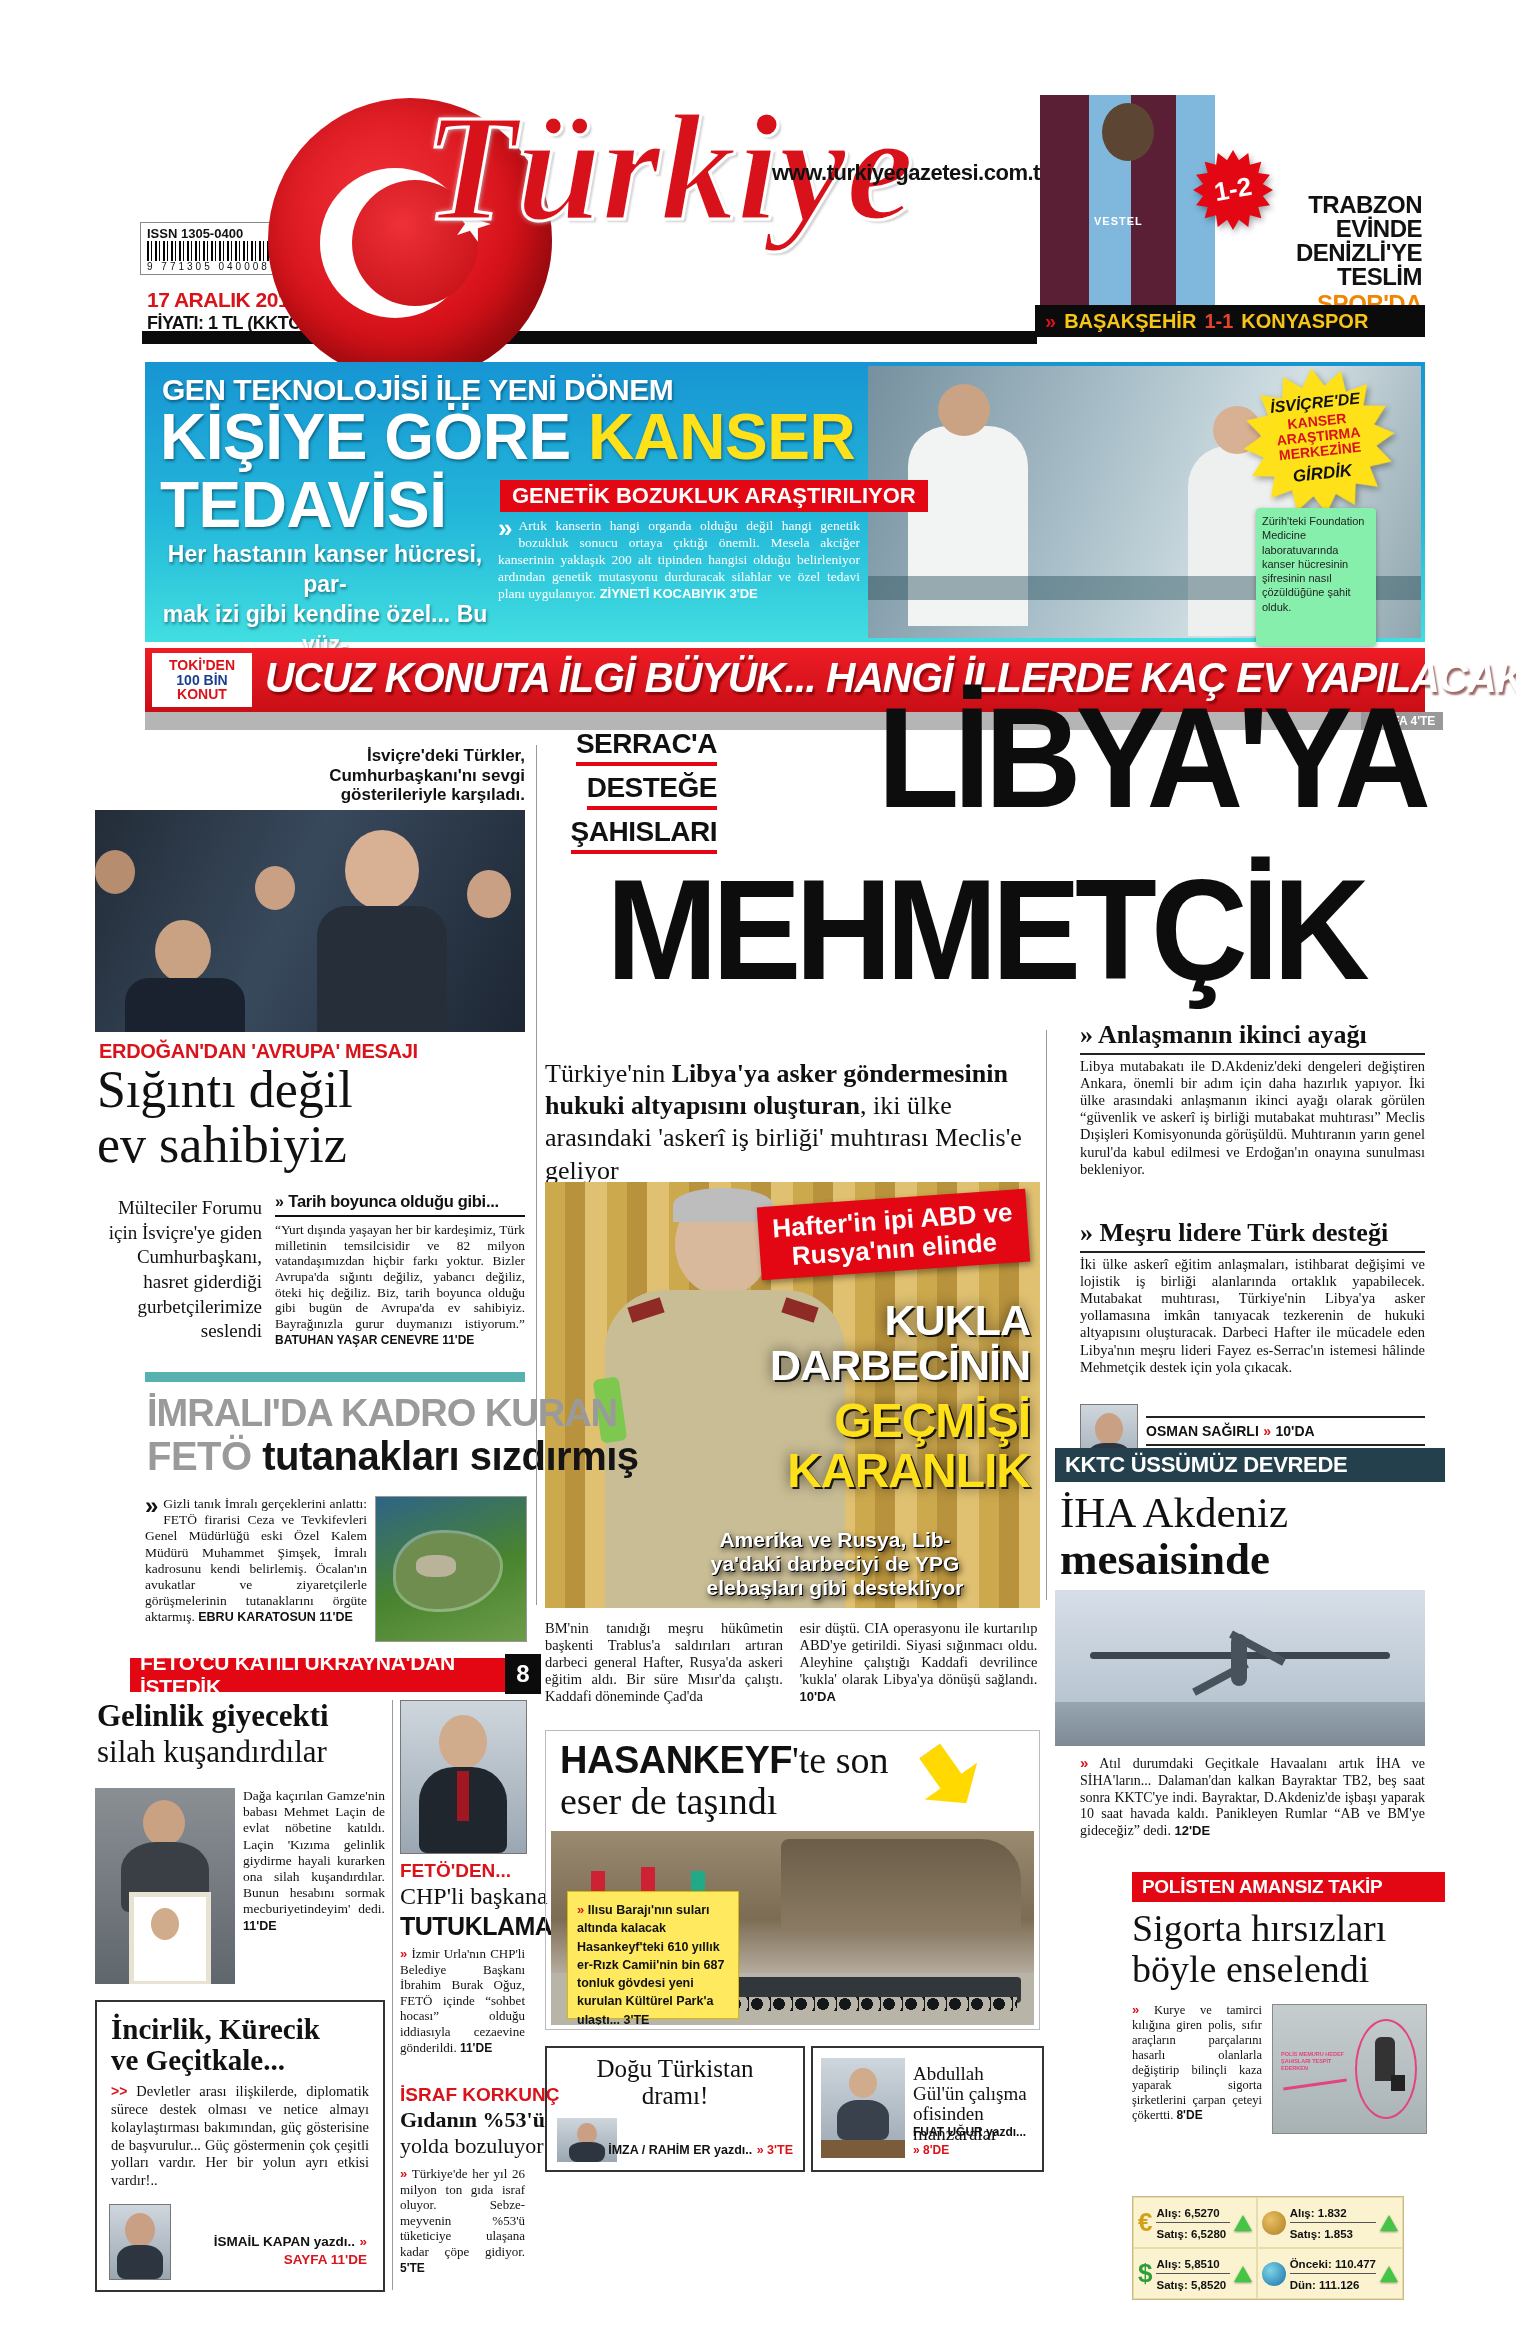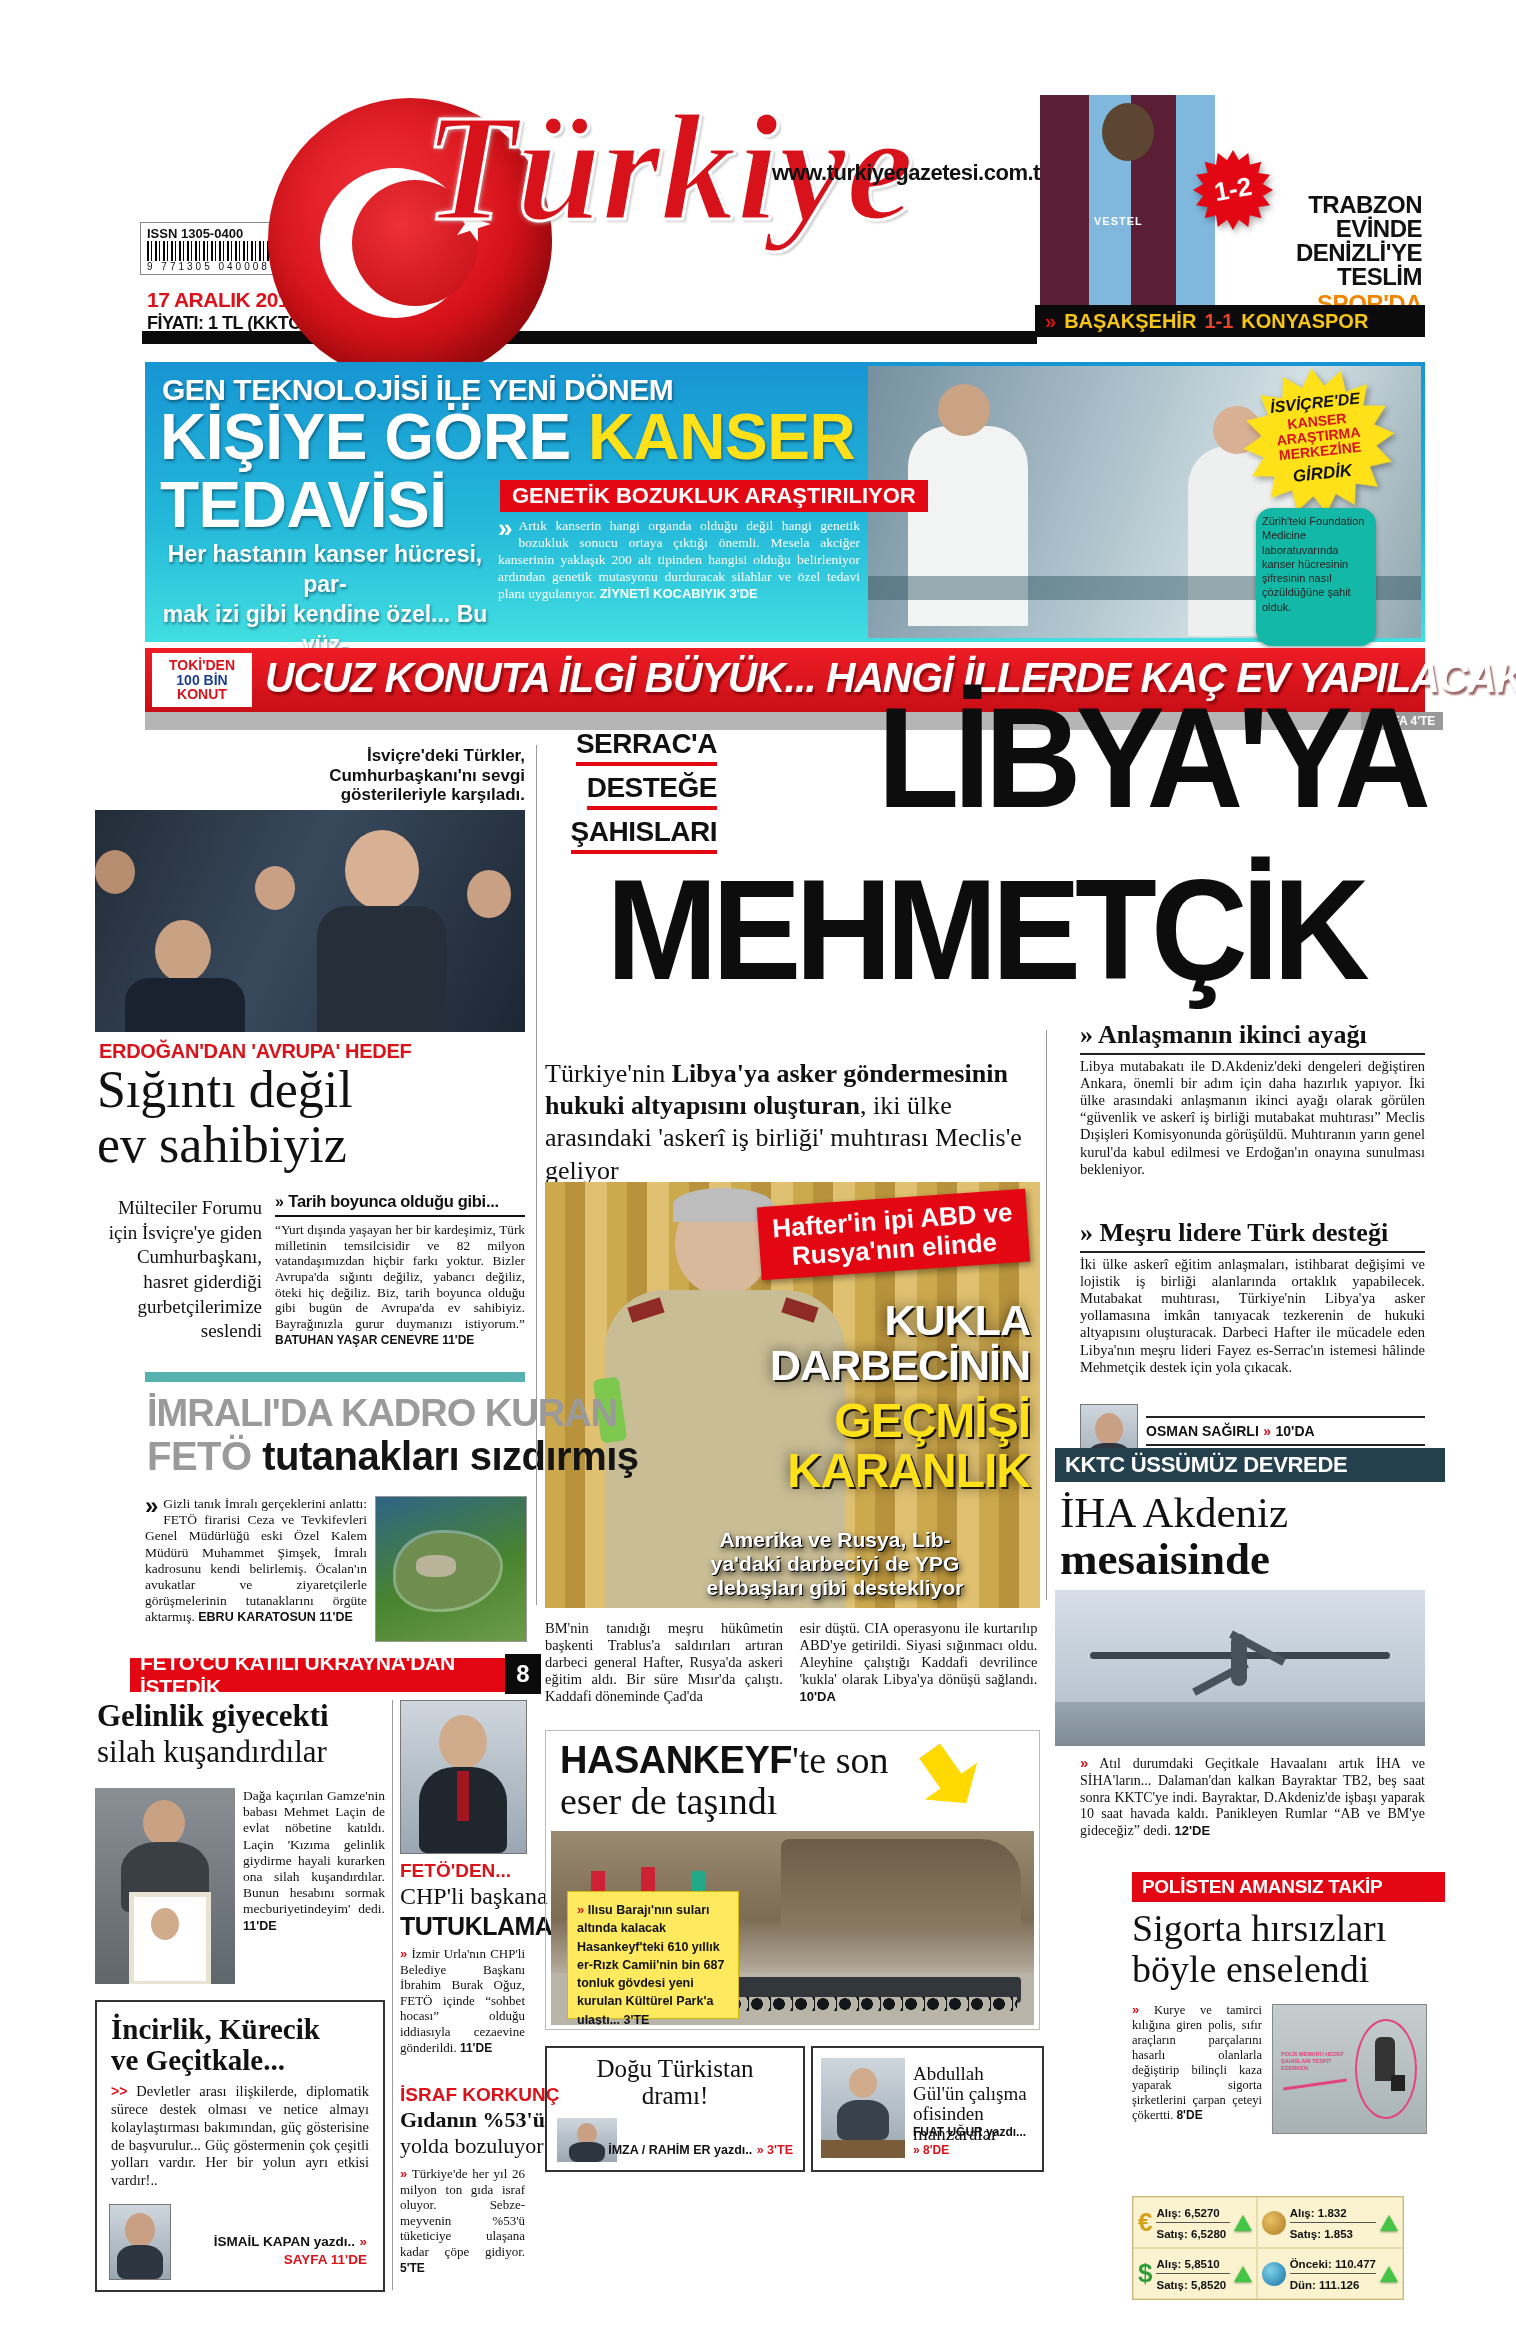--- a/index.html
+++ b/index.html
@@ -129,21 +129,21 @@
   <div class="abs" style="left:1243px;top:368px;width:152px;height:146px;transform:rotate(-6deg);">
     <svg class="burst" width="152" height="146" viewBox="0 0 100 100" preserveAspectRatio="none">
         <polygon fill="#ffe11a" points="100.0,50.0 87.3,57.4 96.2,69.1 81.6,71.1 85.4,85.4 71.1,81.6 69.1,96.2 57.4,87.3 50.0,100.0 42.6,87.3 30.9,96.2 28.9,81.6 14.6,85.4 18.4,71.1 3.8,69.1 12.7,57.4 0.0,50.0 12.7,42.6 3.8,30.9 18.4,28.9 14.6,14.6 28.9,18.4 30.9,3.8 42.6,12.7 50.0,0.0 57.4,12.7 69.1,3.8 71.1,18.4 85.4,14.6 81.6,28.9 96.2,30.9 87.3,42.6"></polygon>
       </svg>
     <div class="abs b" style="left:14px;top:26px;width:124px;text-align:center;font-size:16px;font-style:italic;">İSVİÇRE'DE</div>
     <div class="abs b red prel" style="left:14px;top:46px;width:124px;text-align:center;font-size:14px;line-height:1.08;">KANSER
 ARAŞTIRMA
 MERKEZİNE</div>
     <div class="abs b" style="left:14px;top:96px;width:124px;text-align:center;font-size:17px;font-style:italic;">GİRDİK</div>
   </div>
-  <div class="abs" style="left:1256px;top:508px;width:108px;height:126px;background:#14b8a6;border-radius:16px;padding:6px 6px;box-shadow:0 2px 5px rgba(0,0,0,.35);">
+  <div class="abs" style="left:1256px;top:508px;width:108px;height:126px;background:#86efac;border-radius:4px;padding:6px 6px;box-shadow:0 2px 5px rgba(0,0,0,.35);">
     <div style="font-size:11px;line-height:1.3;color:#222;">Zürih'teki Foundation Medicine laboratuvarında kanser hücresinin şifresinin nasıl çözüldüğüne şahit olduk.</div>
   </div>
 
   <div class="abs toki" style="left:145px;top:648px;width:1280px;height:64px;">
     <div class="abs" style="left:7px;top:5px;width:100px;height:54px;background:#fff;display:flex;flex-direction:column;justify-content:center;text-align:center;line-height:1.05;">
       <span class="b red" style="font-size:14px;">TOKİ'DEN</span>
       <span class="b" style="font-size:14px;color:#1b3f8f;">100 BİN</span>
       <span class="b red" style="font-size:14px;">KONUT</span>
     </div>
     <div class="abs toki-head" style="left:120px;top:6px;width:1155px;font-size:42px;white-space:nowrap;">UCUZ KONUTA İLGİ BÜYÜK... HANGİ İLLERDE KAÇ EV YAPILACAK?</div>
@@ -156,21 +156,21 @@
 gösterileriyle karşıladı.</div>
   <div class="abs ph crowd" style="left:95px;top:810px;width:430px;height:222px;">
     <div class="abs head-dot" style="left:250px;top:20px;width:74px;height:80px;"></div>
     <div class="abs" style="left:222px;top:96px;width:130px;height:130px;background:#262e3a;border-radius:30px 30px 0 0;"></div>
     <div class="abs head-dot" style="left:60px;top:110px;width:56px;height:62px;background:#c9a183;"></div>
     <div class="abs" style="left:30px;top:168px;width:120px;height:60px;background:#1a2230;border-radius:24px 24px 0 0;"></div>
     <div class="abs head-dot" style="left:0px;top:40px;width:40px;height:44px;background:#b78d6f;"></div>
     <div class="abs head-dot" style="left:160px;top:56px;width:40px;height:44px;background:#caa084;"></div>
     <div class="abs head-dot" style="left:372px;top:60px;width:44px;height:48px;background:#caa084;"></div>
   </div>
-  <div class="abs b red" style="left:99px;top:1040px;font-size:20px;letter-spacing:-.3px;">ERDOĞAN'DAN 'AVRUPA' HEDEF</div>
+  <div class="abs b red" style="left:99px;top:1040px;font-size:20px;letter-spacing:-.3px;">ERDOĞAN'DAN 'AVRUPA' MESAJI</div>
   <div class="abs headline-serif prel" style="left:97px;top:1062px;width:430px;font-size:52px;">Sığıntı değil
 ev sahibiyiz</div>
   <div class="abs body-serif" style="left:100px;top:1196px;width:162px;font-size:19px;line-height:1.3;text-align:right;">Mülteciler Forumu için İsviçre'ye giden Cumhurbaşkanı, hasret giderdiği gurbetçilerimize seslendi</div>
   <div class="abs" style="left:275px;top:1192px;width:250px;">
     <div class="rule2" style="padding-bottom:4px;margin-bottom:5px;">
       <span class="b" style="font-size:16px;">»</span>
       <span class="b" style="font-size:16.5px;letter-spacing:-.3px;">Tarih boyunca olduğu gibi...</span>
     </div>
     <div class="body-serif just" style="font-size:13.3px;line-height:1.18;">
       <span>“Yurt dışında yaşayan her bir kardeşimiz, Türk milletinin temsilcisidir ve 82 milyon vatandaşımızdan hiçbir farkı yoktur. Bizler Avrupa'da sığıntı değiliz, yabancı değiliz, öteki hiç değiliz. Biz, tarih boyunca olduğu gibi bugün de Avrupa'da ev sahibiyiz. Bayrağınızla gurur duymanızı istiyorum.” </span><span class="b sans" style="font-size:12px;">BATUHAN YAŞAR CENEVRE 11'DE</span>

